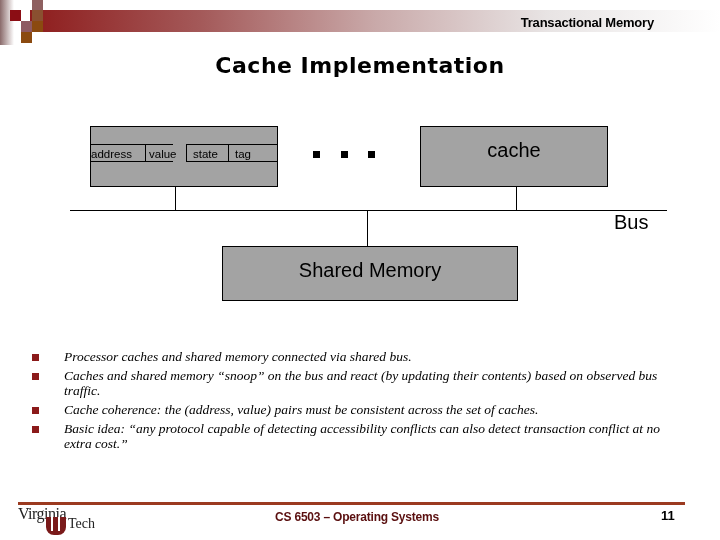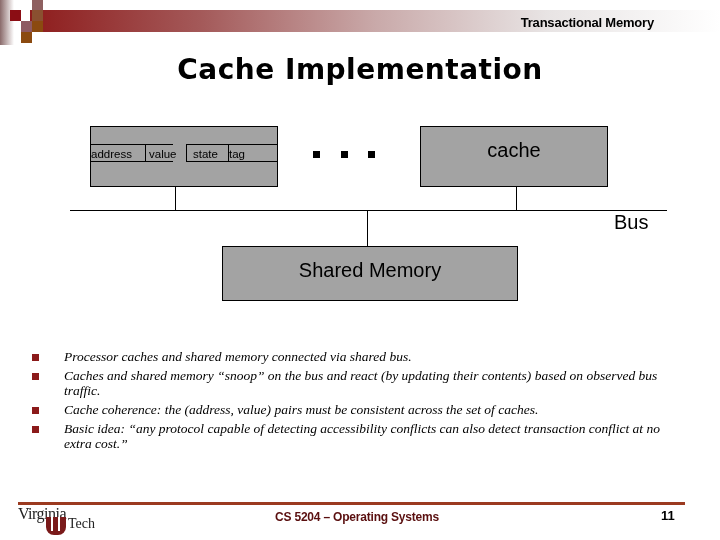--- a/index.html
+++ b/index.html
@@ -4,21 +4,21 @@
 <style>
   html, body { margin: 0; padding: 0; }
   body { width: 720px; height: 540px; background: #ffffff; position: relative; overflow: hidden; font-family: "Liberation Sans", sans-serif; color: #000; }
   .abs { position: absolute; }
   
   .header-band { left: 30px; top: 10px; width: 690px; height: 22px;
     background: linear-gradient(to right, #8e1c1c 0%, #a45a5a 25%, #c9a9a9 50%, #e8e4e4 75%, #ffffff 100%); }
   .header-fade { left: 0; top: 0; width: 14px; height: 45px; background: linear-gradient(to right, #8a6a6a, #ffffff); }
   .sq { position: absolute; width: 11px; height: 11px; }
   .header-title { right: 66px; top: 15px; font-size: 13px; font-weight: bold; letter-spacing: -0.2px; }
-  .slide-title { left: 0; width: 720px; top: 53px; text-align: center; font-size: 28px; font-weight: bold; font-family: "DejaVu Sans", sans-serif; letter-spacing: 0.5px; }
+  .slide-title { left: 0; width: 720px; top: 53px; text-align: center; font-size: 22px; font-weight: bold; font-family: "DejaVu Sans", sans-serif; letter-spacing: 0.5px; }
   .box { border: 1px solid #000; background: #a3a3a3; }
   .cell { position: absolute; top: 144px; height: 18px; border-top: 1px solid #000; border-bottom: 1px solid #000; font-size: 11.5px; line-height: 18px; padding-left: 1px; box-sizing: border-box; }
   .vline { position: absolute; width: 1px; background: #000; }
   .hline { position: absolute; height: 1px; background: #000; }
   .dot { position: absolute; width: 7px; height: 7px; background: #000; }
   .label-big { font-size: 20px; }
   .bullets { left: 32px; top: 349px; width: 650px; font-family: "Liberation Serif", serif; font-size: 13.5px; line-height: 15px; font-style: italic; }
   .bullet-row { position: relative; padding-left: 32px; }
   .bullet-mark { position: absolute; left: 0; top: 5px; width: 7px; height: 7px; background: #8b1a1a; }
   .footer-line { left: 18px; top: 502px; width: 667px; height: 3px; background: #9b3a20; }
@@ -46,21 +46,21 @@
 <div class="abs header-title">Transactional Memory</div>
 
 <div class="abs slide-title">Cache Implementation</div>
 
 <div>
 
   <div class="abs box" style="left:90px;top:126px;width:186px;height:59px;"></div>
   <div class="cell" style="left:90px;width:55px;">address</div>
   <div class="cell" style="left:145px;width:28px;padding-left:3px;border-left:1px solid #000;">value</div>
   <div class="cell" style="left:186px;width:43px;padding-left:6px;border-left:1px solid #000;">state</div>
-  <div class="cell" style="left:228px;width:49px;padding-left:0;border-left:1px solid #000;">tag</div>
+  <div class="cell" style="left:228px;width:49px;padding-left:6px;border-left:1px solid #000;">tag</div>
 
   <div>
     <div class="dot" style="left:313px;top:151px;"></div>
     <div class="dot" style="left:341px;top:151px;"></div>
     <div class="dot" style="left:368px;top:151px;"></div>
   </div>
 
   <div class="abs box" style="left:420px;top:126px;width:186px;height:59px;">
     <div style="position:absolute;left:0;right:0;top:12px;text-align:center;font-size:20px;">cache</div>
   </div>
@@ -84,14 +84,14 @@
   <div class="bullet-row" style="margin-top:4px;"><span class="bullet-mark"></span><span>Cache coherence: the (address, value) pairs must be consistent across the set of caches.</span></div>
   <div class="bullet-row" style="margin-top:4px;"><span class="bullet-mark"></span><span>Basic idea: “any protocol capable of detecting accessibility conflicts can also detect transaction conflict at no extra cost.”</span></div>
 </div>
 
 <div class="abs footer-line"></div>
 <div>
   <div class="abs logo-virginia">Virginia</div>
   <div class="abs logo-shield"></div>
   <div class="abs logo-tech">Tech</div>
 </div>
-<div class="abs footer-text">CS 5204 – Operating Systems</div>
+<div class="abs footer-text">CS 6503 – Operating Systems</div>
 <div class="abs page-num">11</div>
 
 </body></html>

